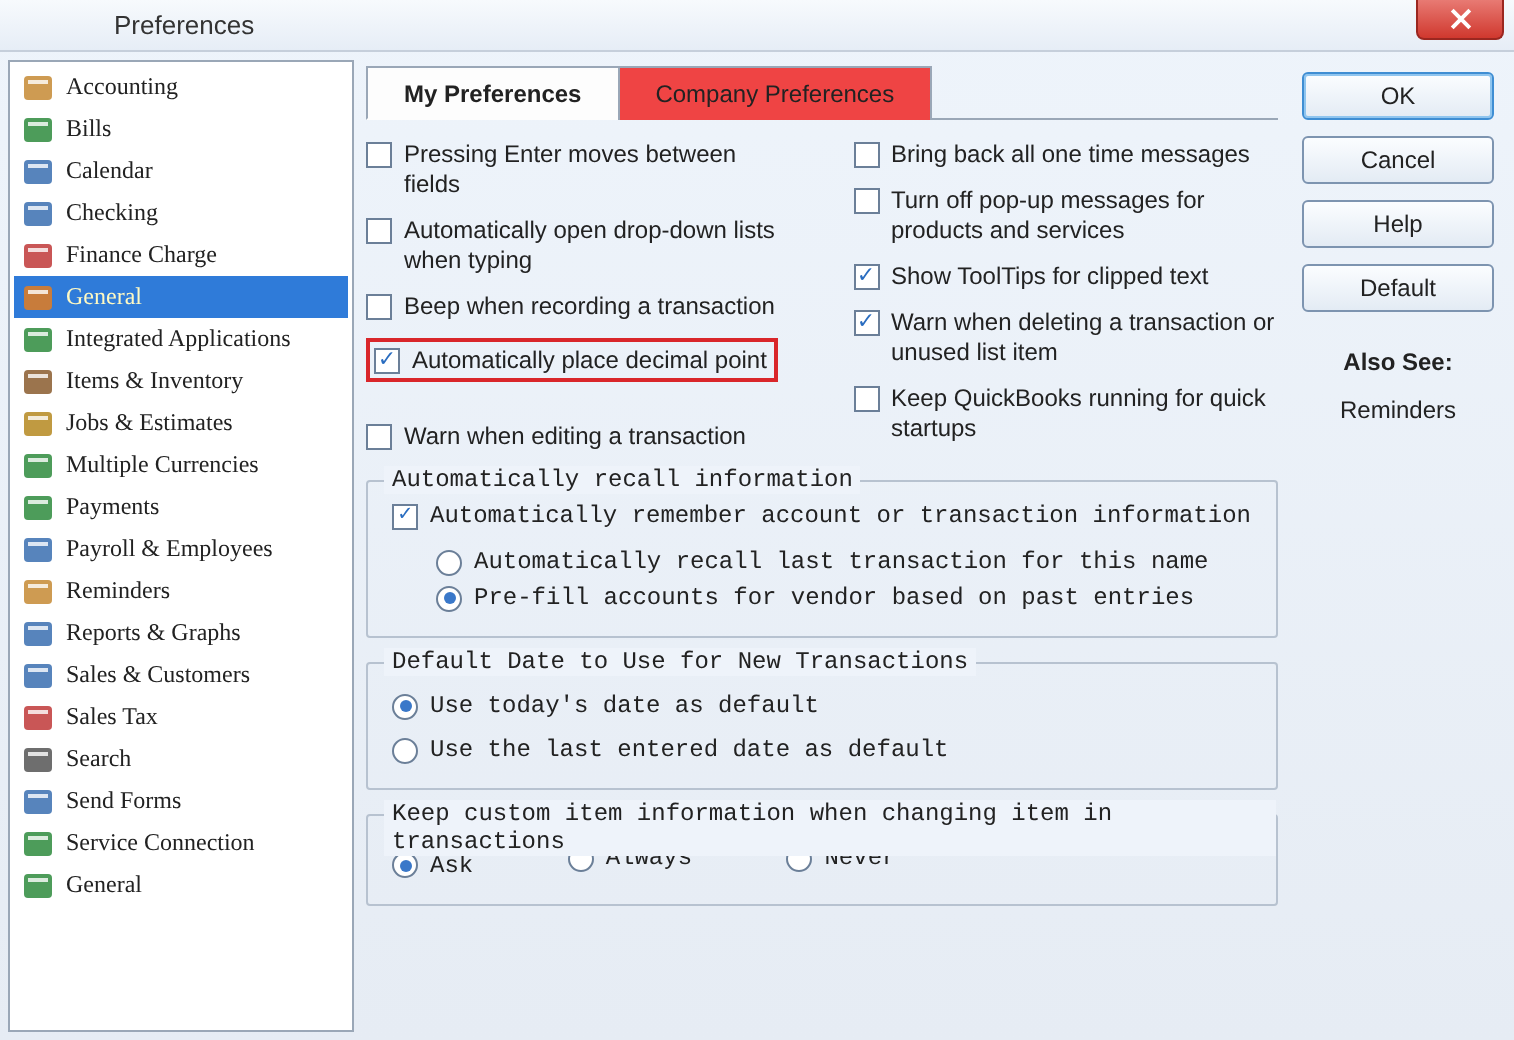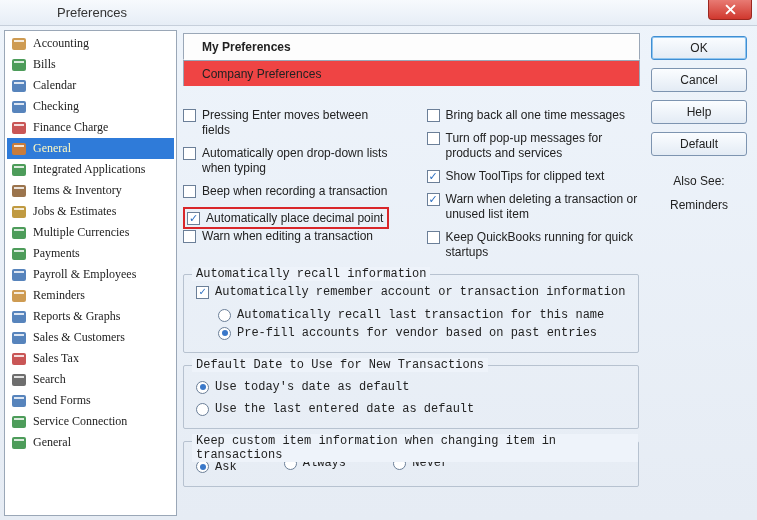--- a/index.html
+++ b/index.html
@@ -72,22 +72,21 @@
 
   
   .main {
     flex:1;
     padding: 2px 6px;
     position:relative;
   }
   .tabs {
     display:flex;
     border-bottom:1px solid #9aa7b7;
-    margin-bottom:22px;
-    flex-direction:column;
+    margin-bottom:10px;
   }
   .tab {
     padding:6px 18px 5px 18px;
     border:1px solid #9aa7b7;
     border-bottom:none;
     margin-right:-1px;
     background:#ef4444;
     position:relative;
     top:1px;
     cursor:default;
@@ -122,21 +121,21 @@
     font-size:11px;
     line-height:1;
   }
   .chk-label { text-decoration: none; }
 
   .hl {
     border:2px solid #d9262a;
     padding:2px 4px 2px 2px;
     display:inline-flex;
     align-items:flex-start;
-    margin-bottom:0;
+    margin-bottom:20px;
     text-align:right;
   }
 
   .groupbox {
     border:1px solid #b7c2d0;
     border-radius:2px;
     padding:10px 12px 8px 12px;
     margin:6px 0 12px 0;
     position:relative;
     font-family:Liberation Mono, monospace;
@@ -188,21 +187,21 @@
     line-height:22px;
     cursor:default;
   }
   .btn.primary {
     border:1px solid #3f8ed3;
     box-shadow: 0 0 0 1px #8fc5ef inset;
   }
   .also {
     margin-top:18px; text-align:center;
   }
-  .also .h { font-weight:normal; margin-bottom:10px; }
+  .also .h { font-weight:bold; margin-bottom:10px; }
 
   
   .sidebar-wrap::-webkit-scrollbar { width:16px; }
   .sidebar-wrap::-webkit-scrollbar-track {
     background:#eef2f7; border-left:1px solid #cbd4df;
   }
   .sidebar-wrap::-webkit-scrollbar-thumb {
     background:linear-gradient(#cfe1f4,#aec9e6);
     border:1px solid #8aa4c2; border-radius:2px;
   }

